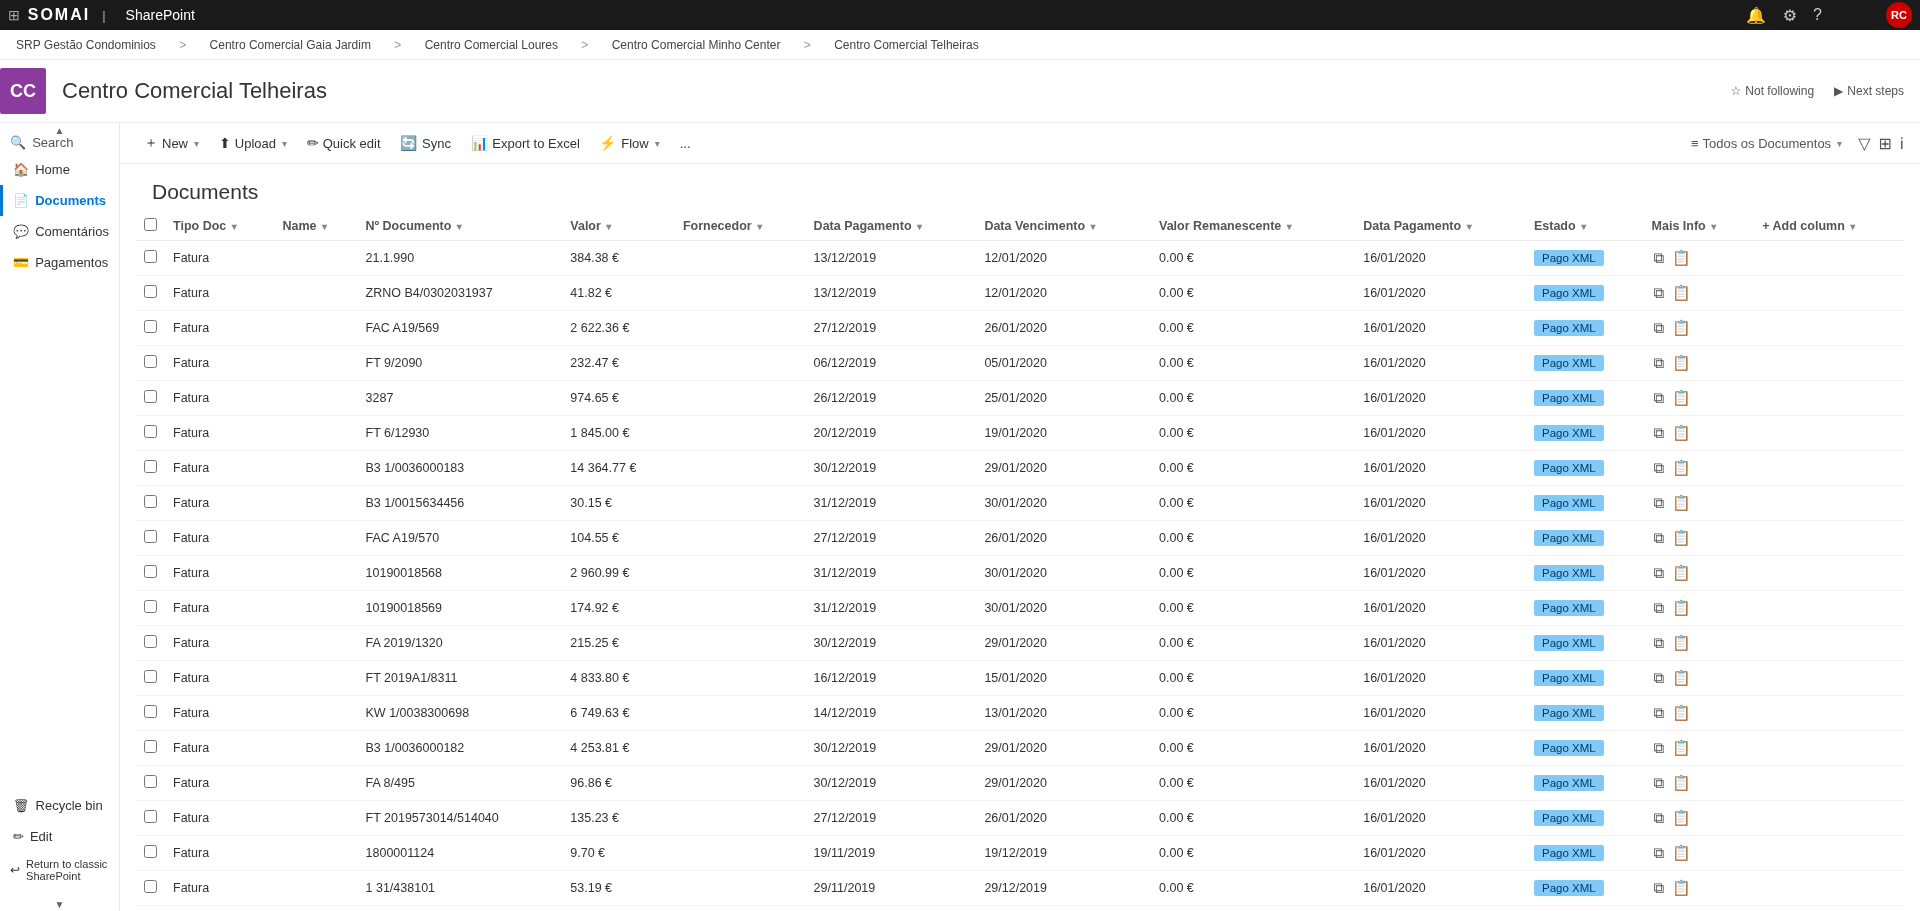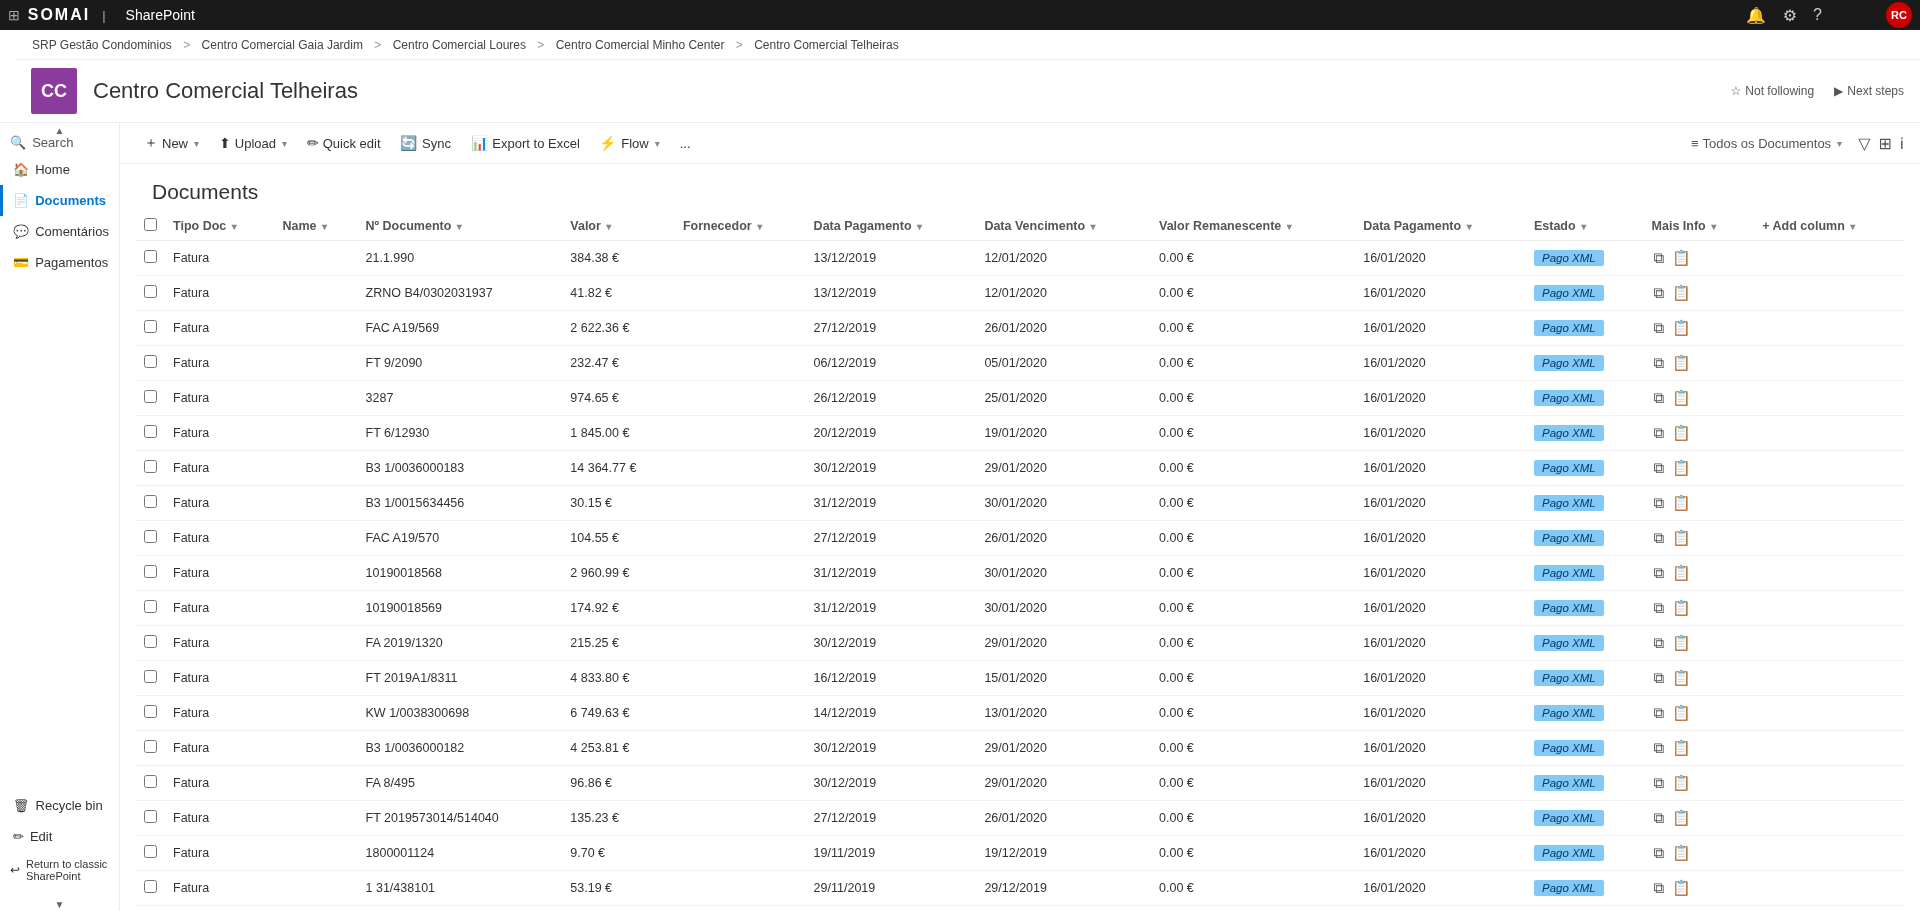--- a/index.html
+++ b/index.html
@@ -27,33 +27,32 @@
       font-size: 11px; font-weight: bold; cursor: pointer; margin-left: 48px;
     }
 
     
     .breadcrumb-bar {
       background: #fff;
       height: 30px;
       display: flex;
       align-items: center;
       padding: 0 12px;
-      gap: 4px;
+      gap: 16px;
       border-bottom: 1px solid #eee;
       font-size: 12px;
       color: #333;
-      margin-left: 16px;
     }
     .breadcrumb-item { cursor: pointer; color: #444; padding: 0 4px; }
     .breadcrumb-sep { color: #999; }
 
     
     .site-header {
       background: #fff;
-      padding: 8px 31px;
+      padding: 8px 0;
       display: flex;
       align-items: center;
       gap: 16px;
       border-bottom: 1px solid #eee;
       position: relative;
     }
     .site-icon {
       width: 46px; height: 46px;
       background: #8b3a9e;
       color: #fff;
@@ -219,21 +218,20 @@
       padding: 6px 8px;
       white-space: nowrap;
     }
     .estado-badge {
       background: #82c9f5;
       color: #003a6e;
       padding: 2px 8px;
       border-radius: 2px;
       font-size: 11.5px;
       display: inline-block;
-      font-style: italic;
     }
     .row-actions {
       display: flex;
       gap: 4px;
       align-items: center;
     }
     .row-action-icon {
       cursor: pointer;
       color: #555;
       font-size: 15px;

